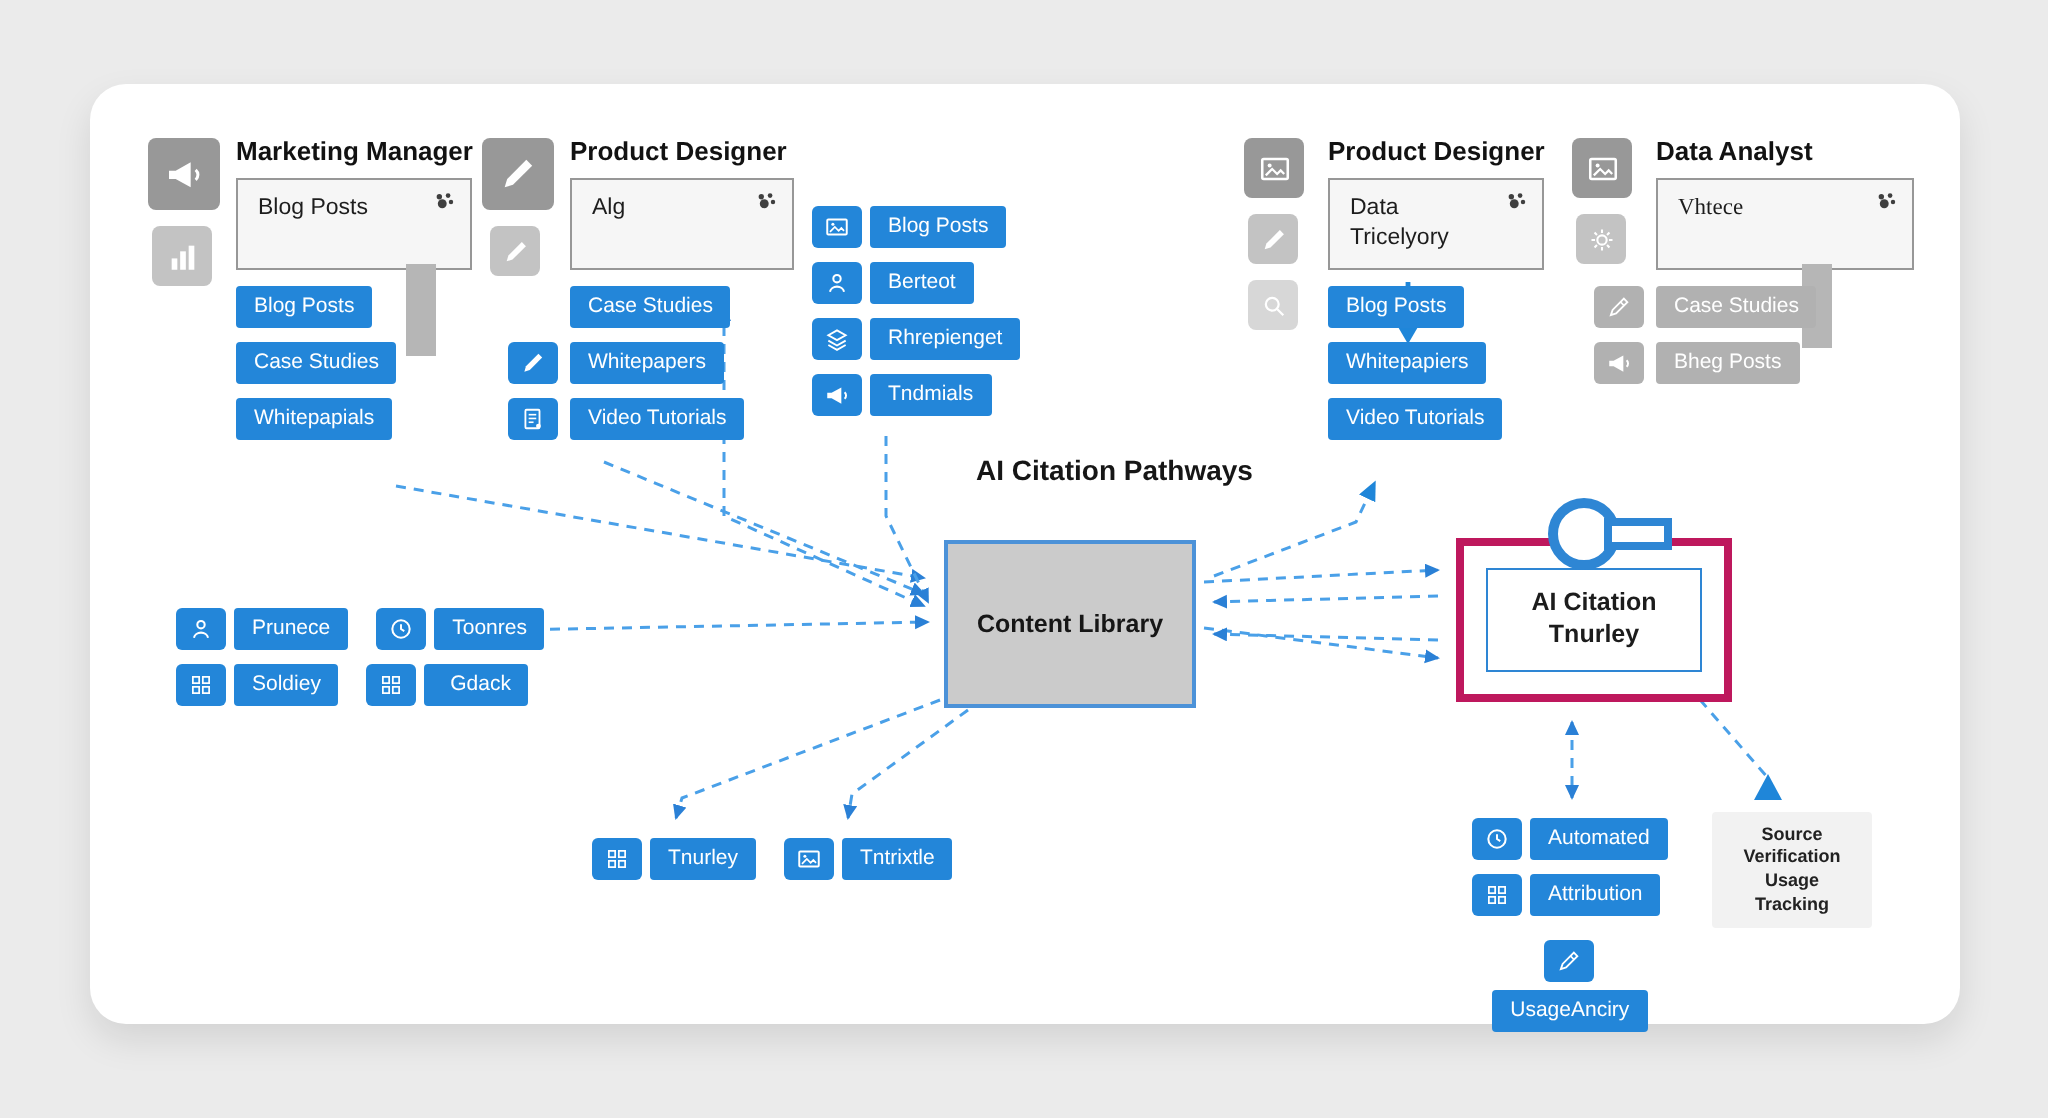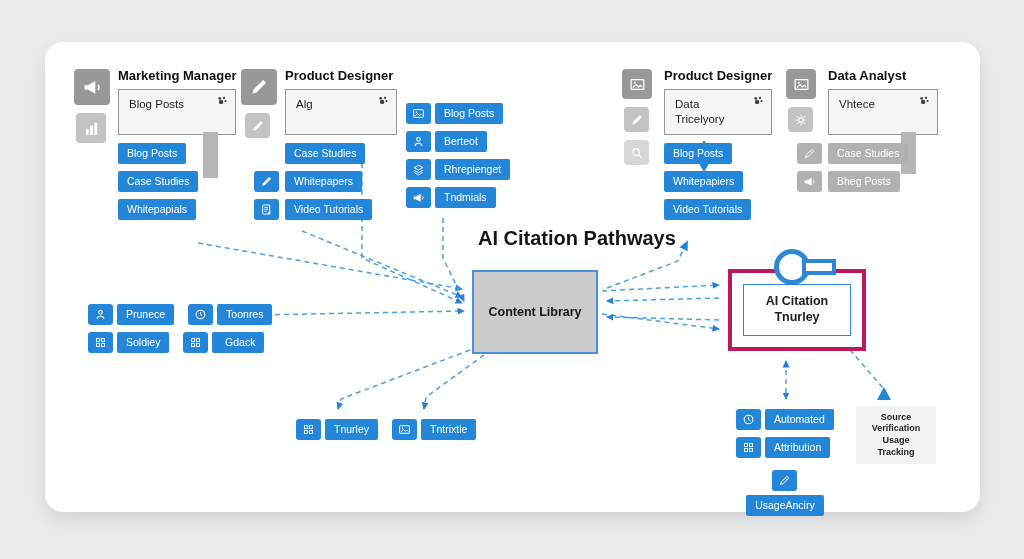--- a/index.html
+++ b/index.html
@@ -35,21 +35,21 @@
           display:flex;align-items:center;justify-content:center;flex:0 0 auto;}
   .sq-tag.gray{background:#b1b1b1;}
   .hang{position:absolute;left:-31px;top:0;}
 
   
   .grp{position:absolute;display:flex;flex-direction:column;gap:7px;}
   .g-row{display:flex;gap:4px;align-items:center;}
   .g-sep{margin-left:10px;}
   .gap-top{margin-top:5px;flex-direction:column;}
 
-  .diagram-title{position:absolute;left:478px;top:227px;font-size:20px;font-weight:bold;color:#161616;}
+  .diagram-title{position:absolute;left:488px;top:227px;font-size:14px;font-weight:bold;color:#161616;}
 
   .cl-node{position:absolute;left:472px;top:270px;width:126px;height:84px;background:#cbcbcb;
            border:2px solid #4c92d8;box-sizing:border-box;display:flex;align-items:center;justify-content:center;
            }
   .cl-node .label{font-size:12.5px;font-weight:bold;color:#161616;}
 
   .engine-node{position:absolute;left:728px;top:269px;width:138px;height:82px;background:#ffffff;
            border:4px solid #be185d;box-sizing:border-box;}
   .engine-inner{position:absolute;left:11px;top:11px;right:11px;bottom:11px;border:1.5px solid #2e86d4;
            display:flex;flex-direction:column;align-items:center;justify-content:center;line-height:1.25;}
@@ -256,21 +256,21 @@
           </span>
           <span class="sq sm mid">
             <svg viewBox="0 0 24 24" width="14" height="14" aria-hidden="true">
               <circle cx="12" cy="12" r="4" fill="none" stroke="currentColor" stroke-width="1.8"></circle>
               <path d="M12 3v3M12 18v3M3 12h3M18 12h3M5.6 5.6l2.1 2.1M16.3 16.3l2.1 2.1M18.4 5.6l-2.1 2.1M7.7 16.3l-2.1 2.1" stroke="currentColor" stroke-width="1.8"></path>
             </svg>
           </span>
         </div>
         <div class="p-content">
           <div class="p-title">Data Analyst</div>
-          <div class="p-card" style="width: 110px;">
+          <div class="p-card" style="width: 129px; font-family: Liberation Serif, serif;">
             <div class="label">Vhtece</div>
             <span class="corner-ico"><svg viewBox="0 0 24 24" width="14" height="14" aria-hidden="true">
                 <circle cx="8" cy="7.5" r="2.3" fill="currentColor"></circle>
                 <circle cx="15.5" cy="6.5" r="2" fill="currentColor"></circle>
                 <circle cx="18" cy="12" r="1.9" fill="currentColor"></circle>
                 <circle cx="10.5" cy="13.5" r="3.8" fill="currentColor"></circle>
               </svg></span>
           </div>
           <div class="pin" style="left: 73px; top: 64px; height: 42px;"></div>
           <div class="p-tags">

